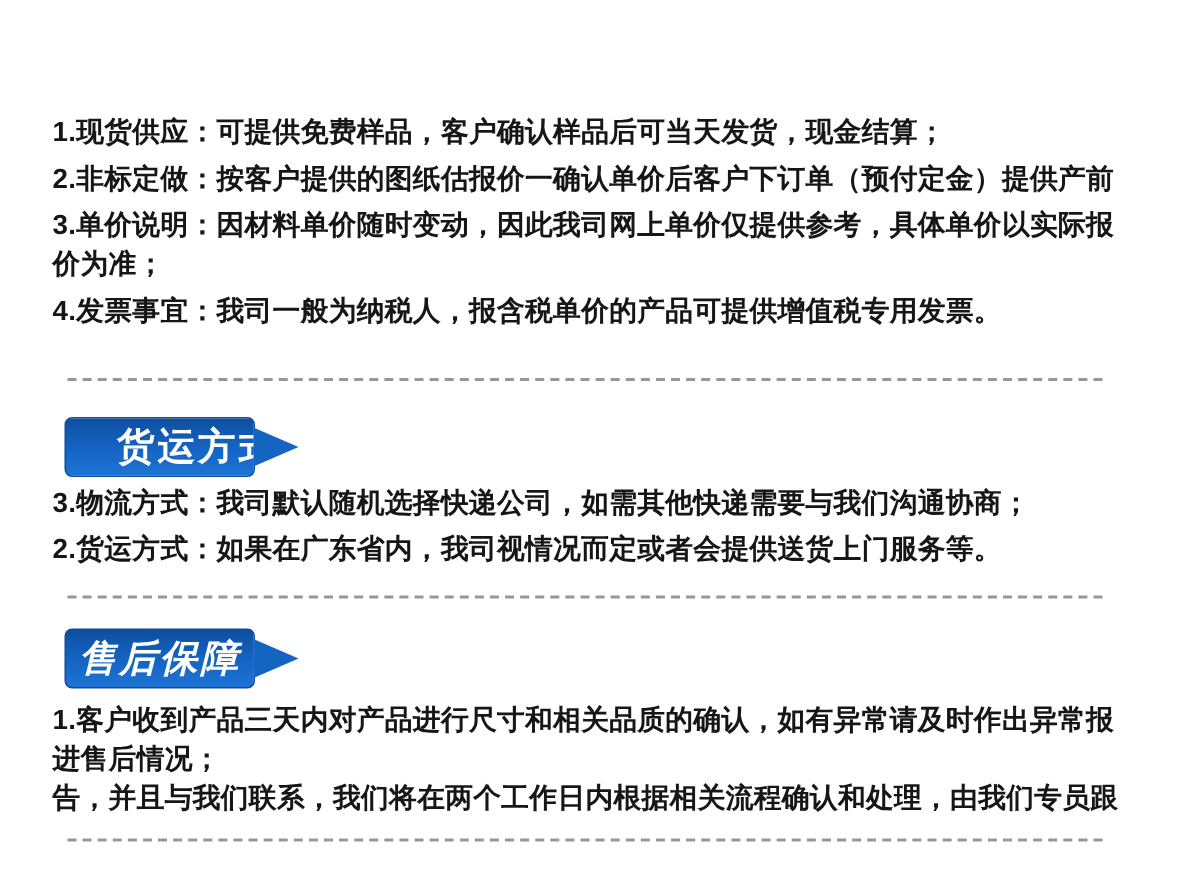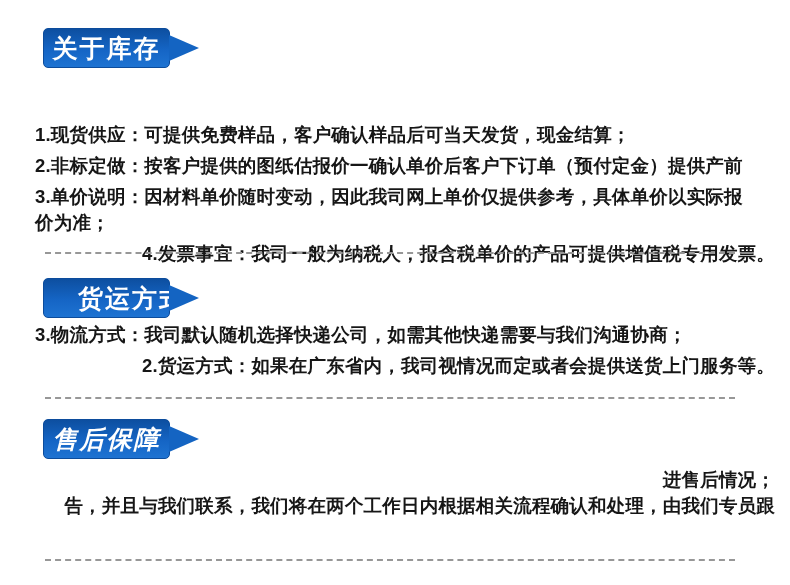--- a/index.html
+++ b/index.html
@@ -37,21 +37,21 @@
     border-bottom:13px solid transparent;
     border-left:30px solid #1464c2;
   }
   
   .body-block {
     position:absolute;
     left:35px;
     width:740px;
   }
   .item { margin:0 0 5px 0; }
-  .item:last-child { margin-bottom:0;text-align:right; }
+  .item:last-child { margin-bottom:0; }
   .line {
     font-size:18.5px;
     line-height:26px;
     font-weight:600;
     color:#161616;
     white-space:nowrap;
     letter-spacing:0.2px;
   }
   
   .divider {
@@ -60,25 +60,21 @@
     width:690px;
     height:0;
     border-top:2px dashed #979797;
   }
 </style>
 </head>
 <body>
 
 <div class="page">
 
-  <div class="badge" style="top:28px;">
-    <span>关于库存</span>
-    <span class="badge-arrow"></span>
-  </div>
-  <div class="body-block" style="top:75px;margin-top:47px;">
+  <div class="body-block" style="top:75px;">
     <div class="item">
       <div class="line">1.现货供应：可提供免费样品，客户确认样品后可当天发货，现金结算；</div>
     </div>
     <div class="item">
       <div class="line">2.非标定做：按客户提供的图纸估报价一确认单价后客户下订单（预付定金）提供产前</div>
     </div>
     <div class="item">
       <div class="line">3.单价说明：因材料单价随时变动，因此我司网上单价仅提供参考，具体单价以实际报</div>
       <div class="line">价为准；</div>
     </div>
@@ -101,19 +97,20 @@
     </div>
   </div>
   <div class="divider" style="top:397px;"></div>
 
   <div class="badge" style="top:419px;font-style:italic;">
     <span>售后保障</span>
     <span class="badge-arrow"></span>
   </div>
   <div class="body-block" style="top:467px;">
     <div class="item">
+      <div class="line">1.客户收到产品三天内对产品进行尺寸和相关品质的确认，如有异常请及时作出异常报</div>
       <div class="line">进售后情况；</div>
       <div class="line">告，并且与我们联系，我们将在两个工作日内根据相关流程确认和处理，由我们专员跟</div>
     </div>
   </div>
   <div class="divider" style="top:559px;"></div>
 
 </div>
 
 </body></html>

